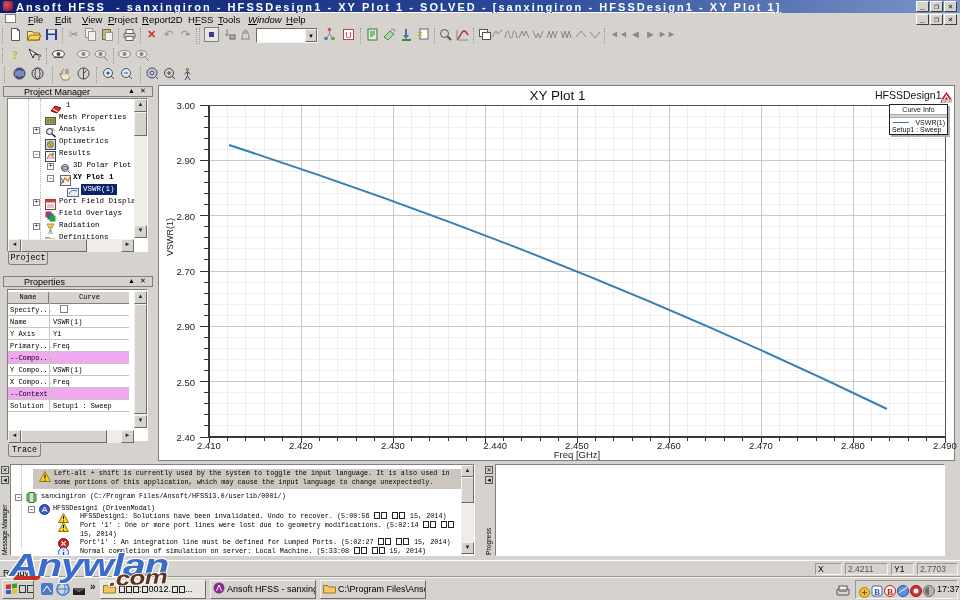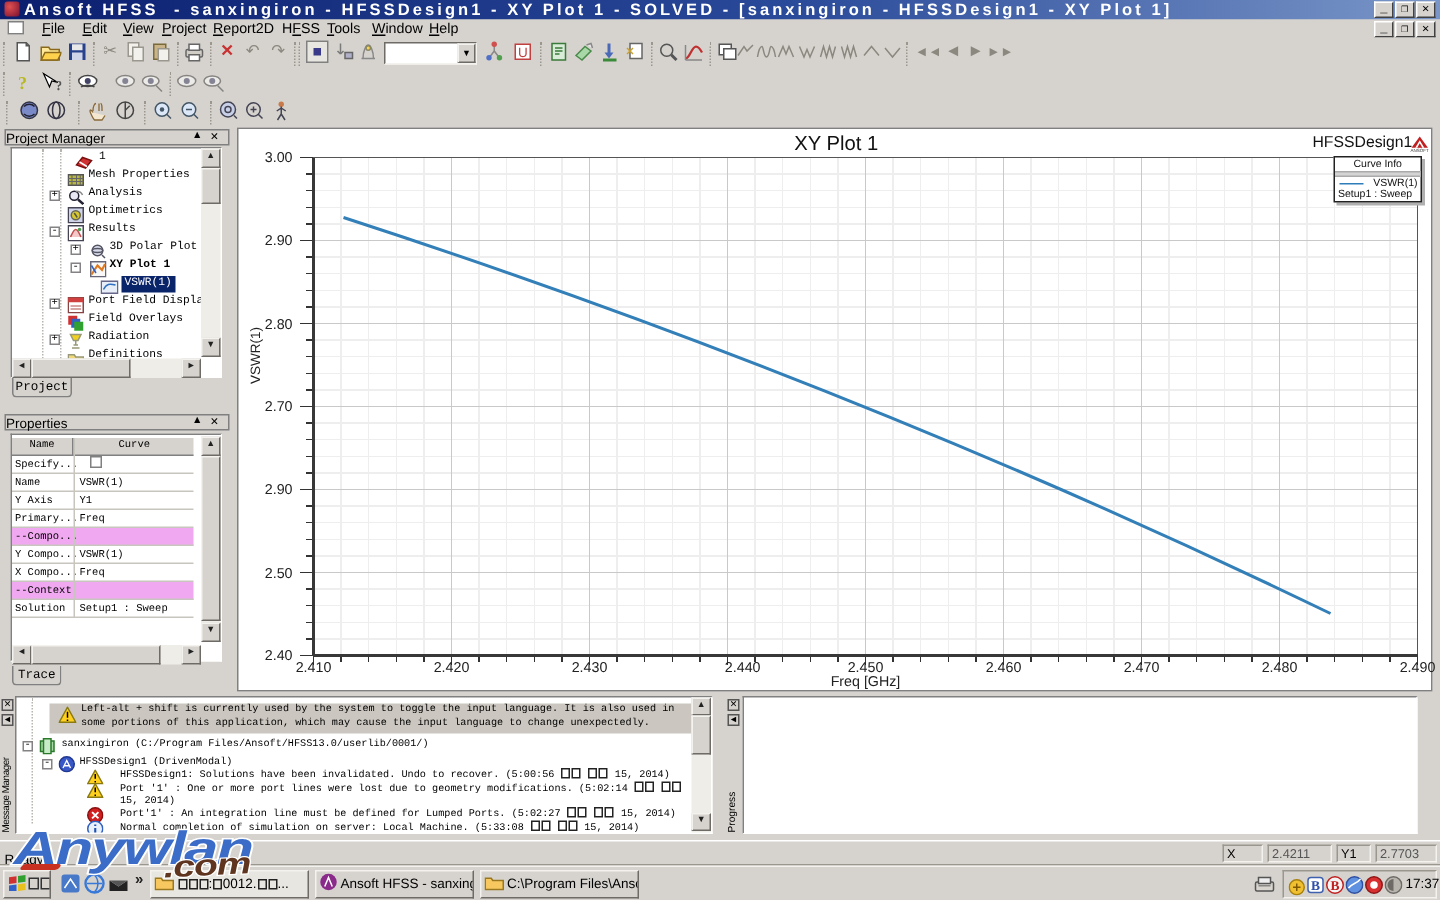--- a/index.html
+++ b/index.html
@@ -1,31 +1,31 @@
 <!DOCTYPE html>
 <html><head><meta charset="utf-8">
 <style>
 *{margin:0;padding:0;box-sizing:border-box;}
 html,body{width:960px;height:600px;overflow:hidden;}
 #screen{position:absolute;left:0;top:0;width:960px;height:600px;background:#d6d3ce;font-family:"Liberation Sans",sans-serif;}
 .abs{position:absolute;}
 
 #titlebar{left:0;top:0;width:960px;height:13px;background:linear-gradient(to right,#0b1e6e 0%,#2a4a9a 55%,#7a96c8 100%);}
-#titletext{left:16px;top:1px;color:#fff;font-size:11px;font-weight:bold;white-space:nowrap;letter-spacing:2.05px;}
+#titletext{left:16px;top:1px;color:#fff;font-size:11px;font-weight:bold;white-space:nowrap;letter-spacing:2.05px;text-decoration:underline;}
 .winbtn{width:13px;height:11px;background:#d6d3ce;border:1px solid;border-color:#fff #404040 #404040 #fff;font-size:8px;line-height:9px;text-align:center;color:#000;font-family:"Liberation Mono",monospace;}
 
 #menubar{left:0;top:13px;width:960px;height:12px;background:#d6d3ce;}
 .menuitem{position:absolute;top:1px;font-size:9.5px;color:#000;white-space:nowrap;}
 .menuitem u{text-decoration:underline;}
 
 .tbrow{position:absolute;left:0;width:960px;}
 .sep{position:absolute;width:3px;border-left:1px dotted #9a978f;height:16px;top:1px;}
 .ticon{position:absolute;width:15px;height:15px;font-size:11px;line-height:15px;text-align:center;}
 
-.paneltitle{background:#d6d3ce;border:1px solid #808080;font-size:9px;color:#000;padding-left:0;line-height:10px;}
+.paneltitle{background:#d6d3ce;border:1px solid #808080;font-size:9px;color:#000;padding-left:20px;line-height:10px;}
 .pbtn{position:absolute;font-size:7px;color:#000;top:1px;}
 .sunken{border:1px solid;border-color:#808080 #fff #fff #808080;background:#fff;}
 
 .sb{position:absolute;background:#efede7;}
 .sbtn{position:absolute;background:#d6d3ce;border:1px solid;border-color:#f4f2ee #6e6b66 #6e6b66 #f4f2ee;font-size:6px;line-height:9px;text-align:center;color:#222;}
 .sthumb{position:absolute;background:#d6d3ce;border:1px solid;border-color:#f4f2ee #6e6b66 #6e6b66 #f4f2ee;}
 
 .trow{position:absolute;white-space:nowrap;font-family:"Liberation Mono",monospace;font-size:7.5px;color:#000;line-height:11px;height:11px;}
 .pm-box{position:absolute;width:7px;height:7px;border:1px solid #848284;background:#fff;font-size:7px;line-height:5px;text-align:center;font-family:"Liberation Mono",monospace;}
 .ticn{position:absolute;width:11px;height:11px;}
@@ -54,21 +54,21 @@
   <div class="abs winbtn" style="left:944px;top:1px;">✕</div>
 
   <div class="abs" id="menubar">
     <div class="menuitem" style="left:28px;"><u>F</u>ile</div>
     <div class="menuitem" style="left:55px;"><u>E</u>dit</div>
     <div class="menuitem" style="left:82px;"><u>V</u>iew</div>
     <div class="menuitem" style="left:108px;"><u>P</u>roject</div>
     <div class="menuitem" style="left:142px;"><u>R</u>eport2D</div>
     <div class="menuitem" style="left:188px;">H<u>F</u>SS</div>
     <div class="menuitem" style="left:218px;"><u>T</u>ools</div>
-    <div class="menuitem" style="left:248px;"><u>W</u>indow</div>
+    <div class="menuitem" style="left:248px;font-style:italic;"><u>W</u>indow</div>
     <div class="menuitem" style="left:286px;"><u>H</u>elp</div>
   </div>
   <div class="abs" style="left:5px;top:14px;width:11px;height:9px;background:#fff;border:1px solid #808080;"></div>
   <div class="abs winbtn" style="left:916px;top:14px;">_</div>
   <div class="abs winbtn" style="left:930px;top:14px;">❐</div>
   <div class="abs winbtn" style="left:944px;top:14px;">✕</div>
 
   <div class="abs" id="toolbars" style="left:0;top:25px;width:960px;height:60px;background:#d6d3ce;">
 
     <div class="tbrow" style="top:2px;height:18px;">

